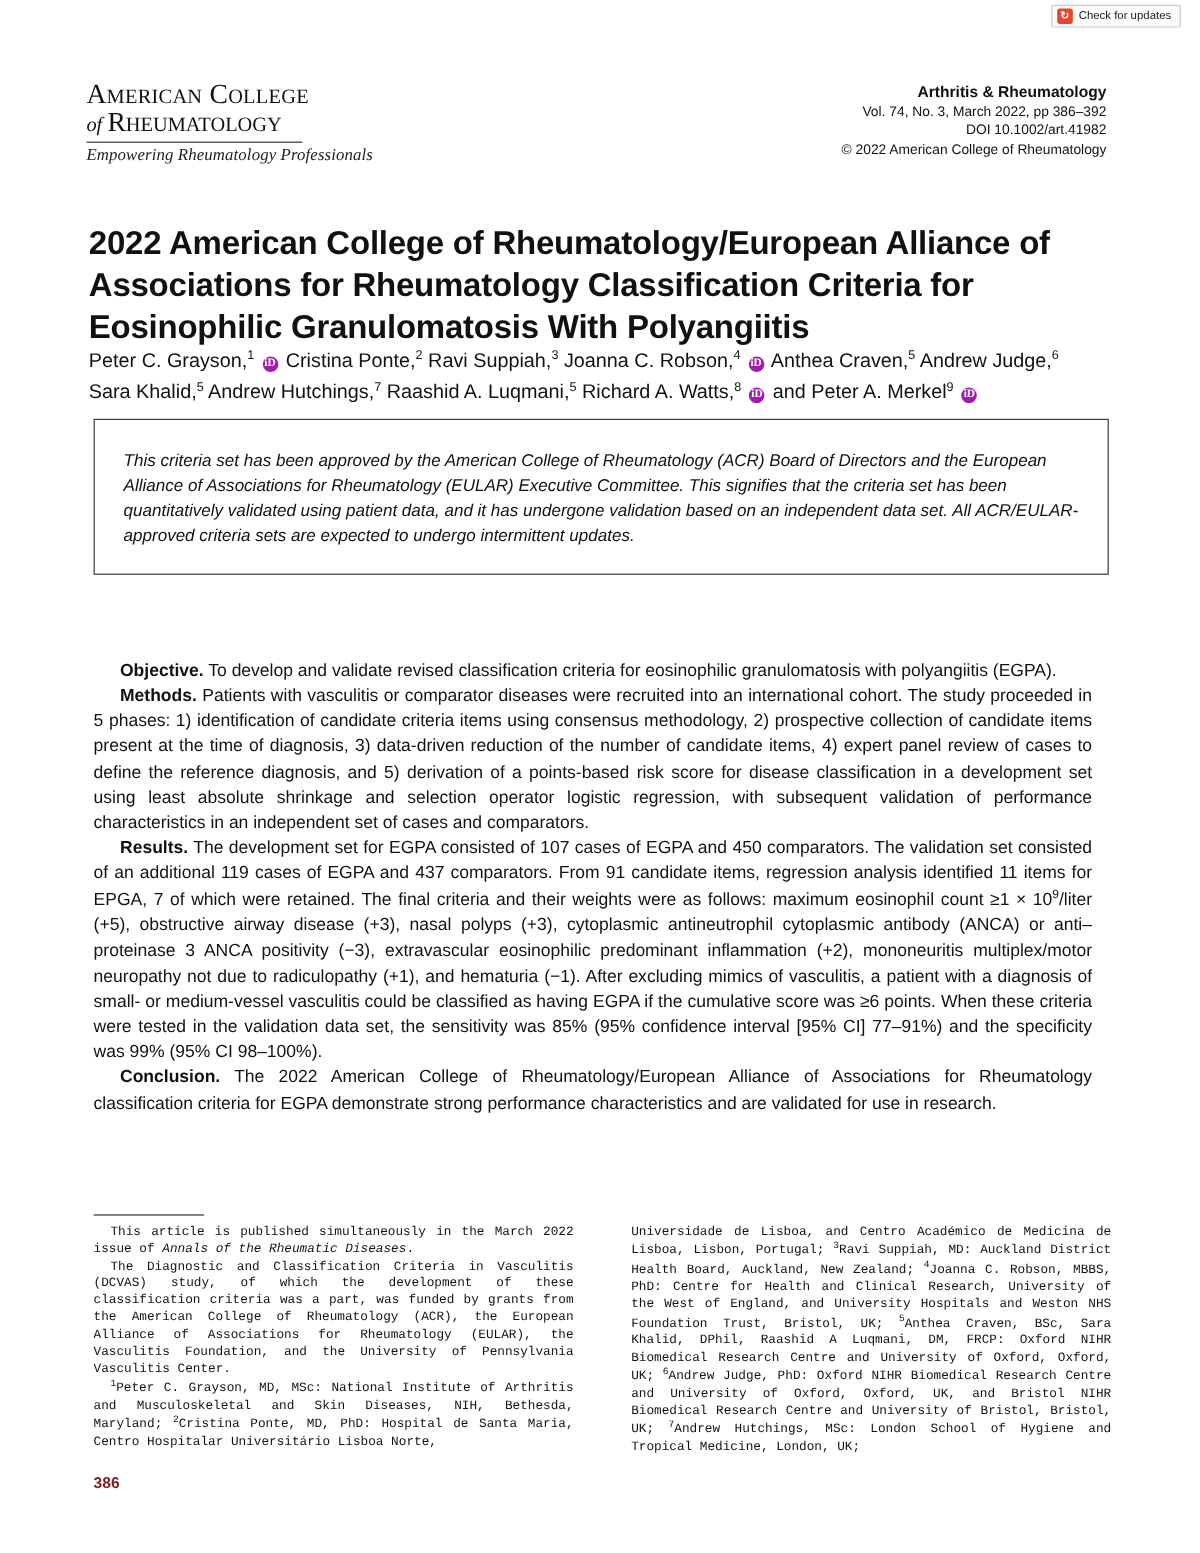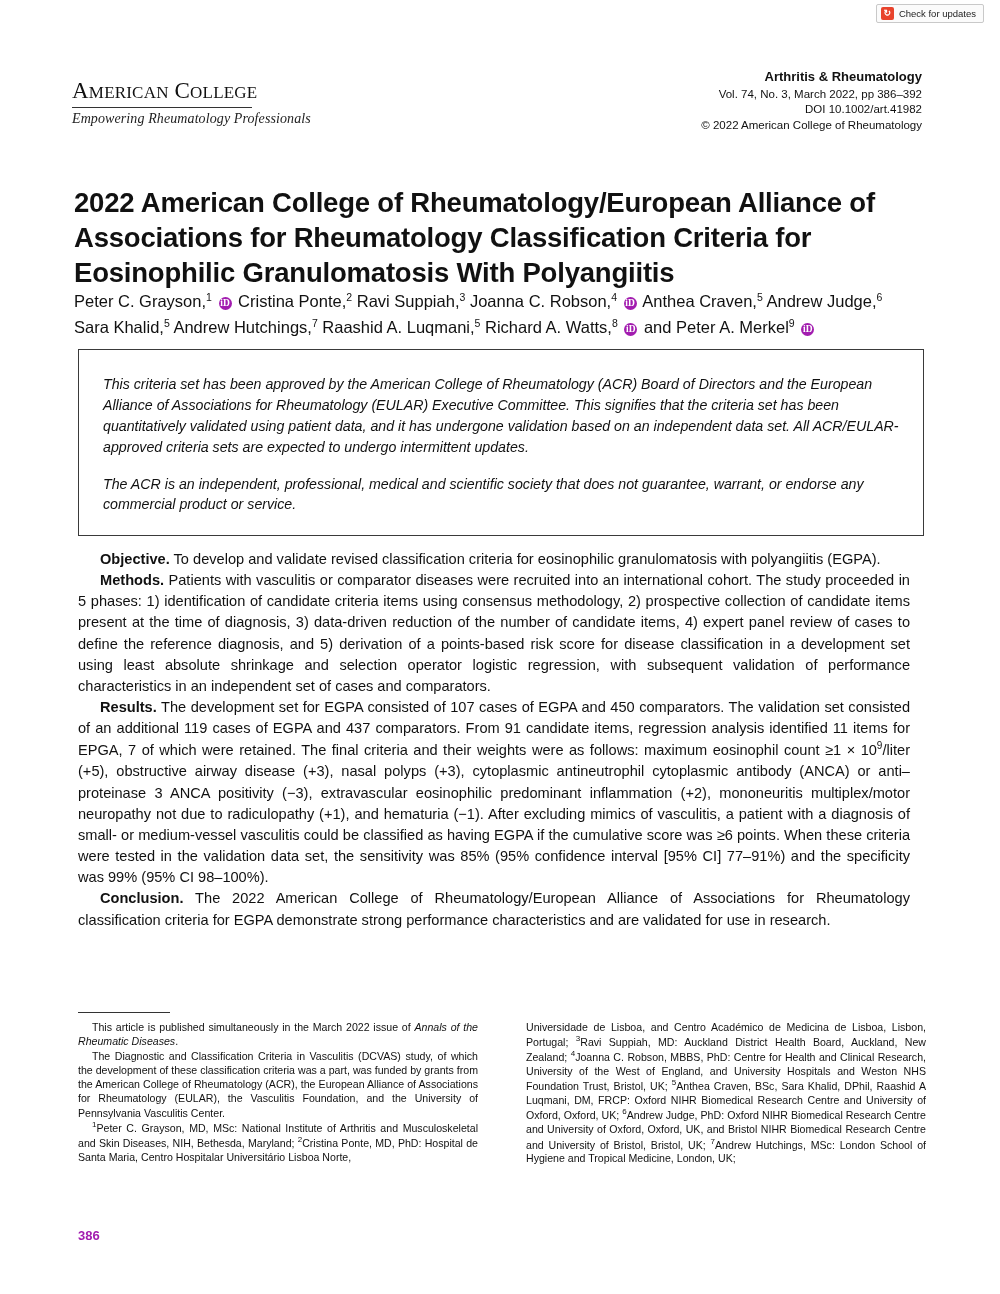--- a/index.html
+++ b/index.html
@@ -48,21 +48,20 @@
     font-weight: bold;
   }
 
   
   .logo {
     position: absolute;
     left: 72px;
     top: 66px;
     width: 260px;
     color: #111;
-    margin-top: 12px;
   }
   .logo-l1 {
     font-family: "Liberation Serif", serif;
     font-size: 23px;
     letter-spacing: 0.2px;
     white-space: nowrap;
   }
   .logo-l1 .sm { font-size: 17px; }
   .logo-l2 {
     font-family: "Liberation Serif", serif;
@@ -188,52 +187,54 @@
   .footnotes {
     position: absolute;
     left: 78px;
     top: 1020px;
     width: 848px;
     display: flex;
     gap: 48px;
     font-size: 10.6px;
     line-height: 1.35;
     color: #111;
+    font-family: Liberation Mono, monospace;
   }
   .fn-col {
     width: 408px;
     text-align: justify;
   }
   .fn-col p { margin: 0; text-indent: 14px; }
   .fn-col p.noindent { text-indent: 0; }
   .fn-col sup { font-size: 8px; vertical-align: super; }
   .fn-col i { font-style: italic; }
 
   
   .page-number {
     position: absolute;
     left: 78px;
     top: 1228px;
     font-size: 13px;
     font-weight: bold;
-    color: #a21caf;
+    color: #7f1d1d;
   }
 </style>
 </head>
 <body>
 
 <div class="page">
 
   <div class="crossmark">
     <span class="cm-icon">↻</span>
     <span>Check for updates</span>
   </div>
 
   <div class="logo">
     <div class="logo-l1">A<span class="sm">MERICAN</span> C<span class="sm">OLLEGE</span></div>
+    <div class="logo-l2"><span class="it">of </span>R<span class="sm">HEUMATOLOGY</span></div>
     <div class="logo-rule"></div>
     <div class="logo-tag">Empowering Rheumatology Professionals</div>
   </div>
 
   <div class="journal-info">
     <div class="jtitle">Arthritis &amp; Rheumatology</div>
     <div>Vol. 74, No. 3, March 2022, pp 386–392</div>
     <div>DOI 10.1002/art.41982</div>
     <div>© 2022 American College of Rheumatology</div>
   </div>
@@ -248,21 +249,20 @@
     <span>Anthea Craven,<sup>5</sup> Andrew Judge,<sup>6</sup></span>
     <br>
     <span>Sara Khalid,<sup>5</sup> Andrew Hutchings,<sup>7</sup> Raashid A. Luqmani,<sup>5</sup> Richard A. Watts,<sup>8</sup></span>
     <span class="orcid">iD</span>
     <span>and Peter A. Merkel<sup>9</sup></span>
     <span class="orcid">iD</span>
   </div>
 
   <div class="approval-box">
     <p>This criteria set has been approved by the American College of Rheumatology (ACR) Board of Directors and the European Alliance of Associations for Rheumatology (EULAR) Executive Committee. This signifies that the criteria set has been quantitatively validated using patient data, and it has undergone validation based on an independent data set. All ACR/EULAR-approved criteria sets are expected to undergo intermittent updates.</p>
-    <p>The ACR is an independent, professional, medical and scientific society that does not guarantee, warrant, or endorse any commercial product or service.</p>
   </div>
 
   <div class="abstract">
     <p><b>Objective.</b><span> To develop and validate revised classification criteria for eosinophilic granulomatosis with polyangiitis (EGPA).</span></p>
     <p><b>Methods.</b><span> Patients with vasculitis or comparator diseases were recruited into an international cohort. The study proceeded in 5 phases: 1) identification of candidate criteria items using consensus methodology, 2) prospective collection of candidate items present at the time of diagnosis, 3) data-driven reduction of the number of candidate items, 4) expert panel review of cases to define the reference diagnosis, and 5) derivation of a points-based risk score for disease classification in a development set using least absolute shrinkage and selection operator logistic regression, with subsequent validation of performance characteristics in an independent set of cases and comparators.</span></p>
     <p><b>Results.</b><span> The development set for EGPA consisted of 107 cases of EGPA and 450 comparators. The validation set consisted of an additional 119 cases of EGPA and 437 comparators. From 91 candidate items, regression analysis identified 11 items for EPGA, 7 of which were retained. The final criteria and their weights were as follows: maximum eosinophil count ≥1 × 10</span><sup>9</sup><span>/liter (+5), obstructive airway disease (+3), nasal polyps (+3), cytoplasmic antineutrophil cytoplasmic antibody (ANCA) or anti–proteinase 3 ANCA positivity (−3), extravascular eosinophilic predominant inflammation (+2), mononeuritis multiplex/motor neuropathy not due to radiculopathy (+1), and hematuria (−1). After excluding mimics of vasculitis, a patient with a diagnosis of small- or medium-vessel vasculitis could be classified as having EGPA if the cumulative score was ≥6 points. When these criteria were tested in the validation data set, the sensitivity was 85% (95% confidence interval [95% CI] 77–91%) and the specificity was 99% (95% CI 98–100%).</span></p>
     <p><b>Conclusion.</b><span> The 2022 American College of Rheumatology/European Alliance of Associations for Rheumatology classification criteria for EGPA demonstrate strong performance characteristics and are validated for use in research.</span></p>
   </div>
 
   <div class="fn-rule"></div>

